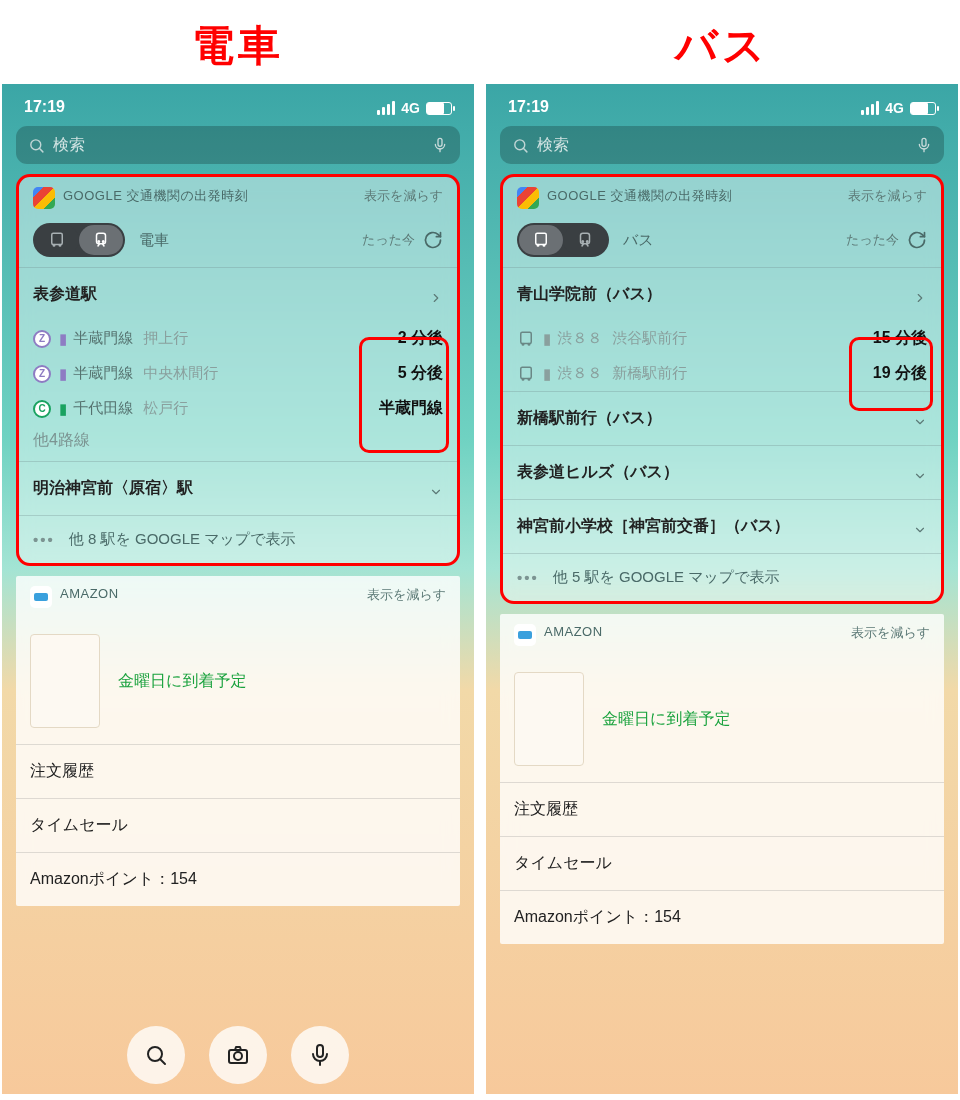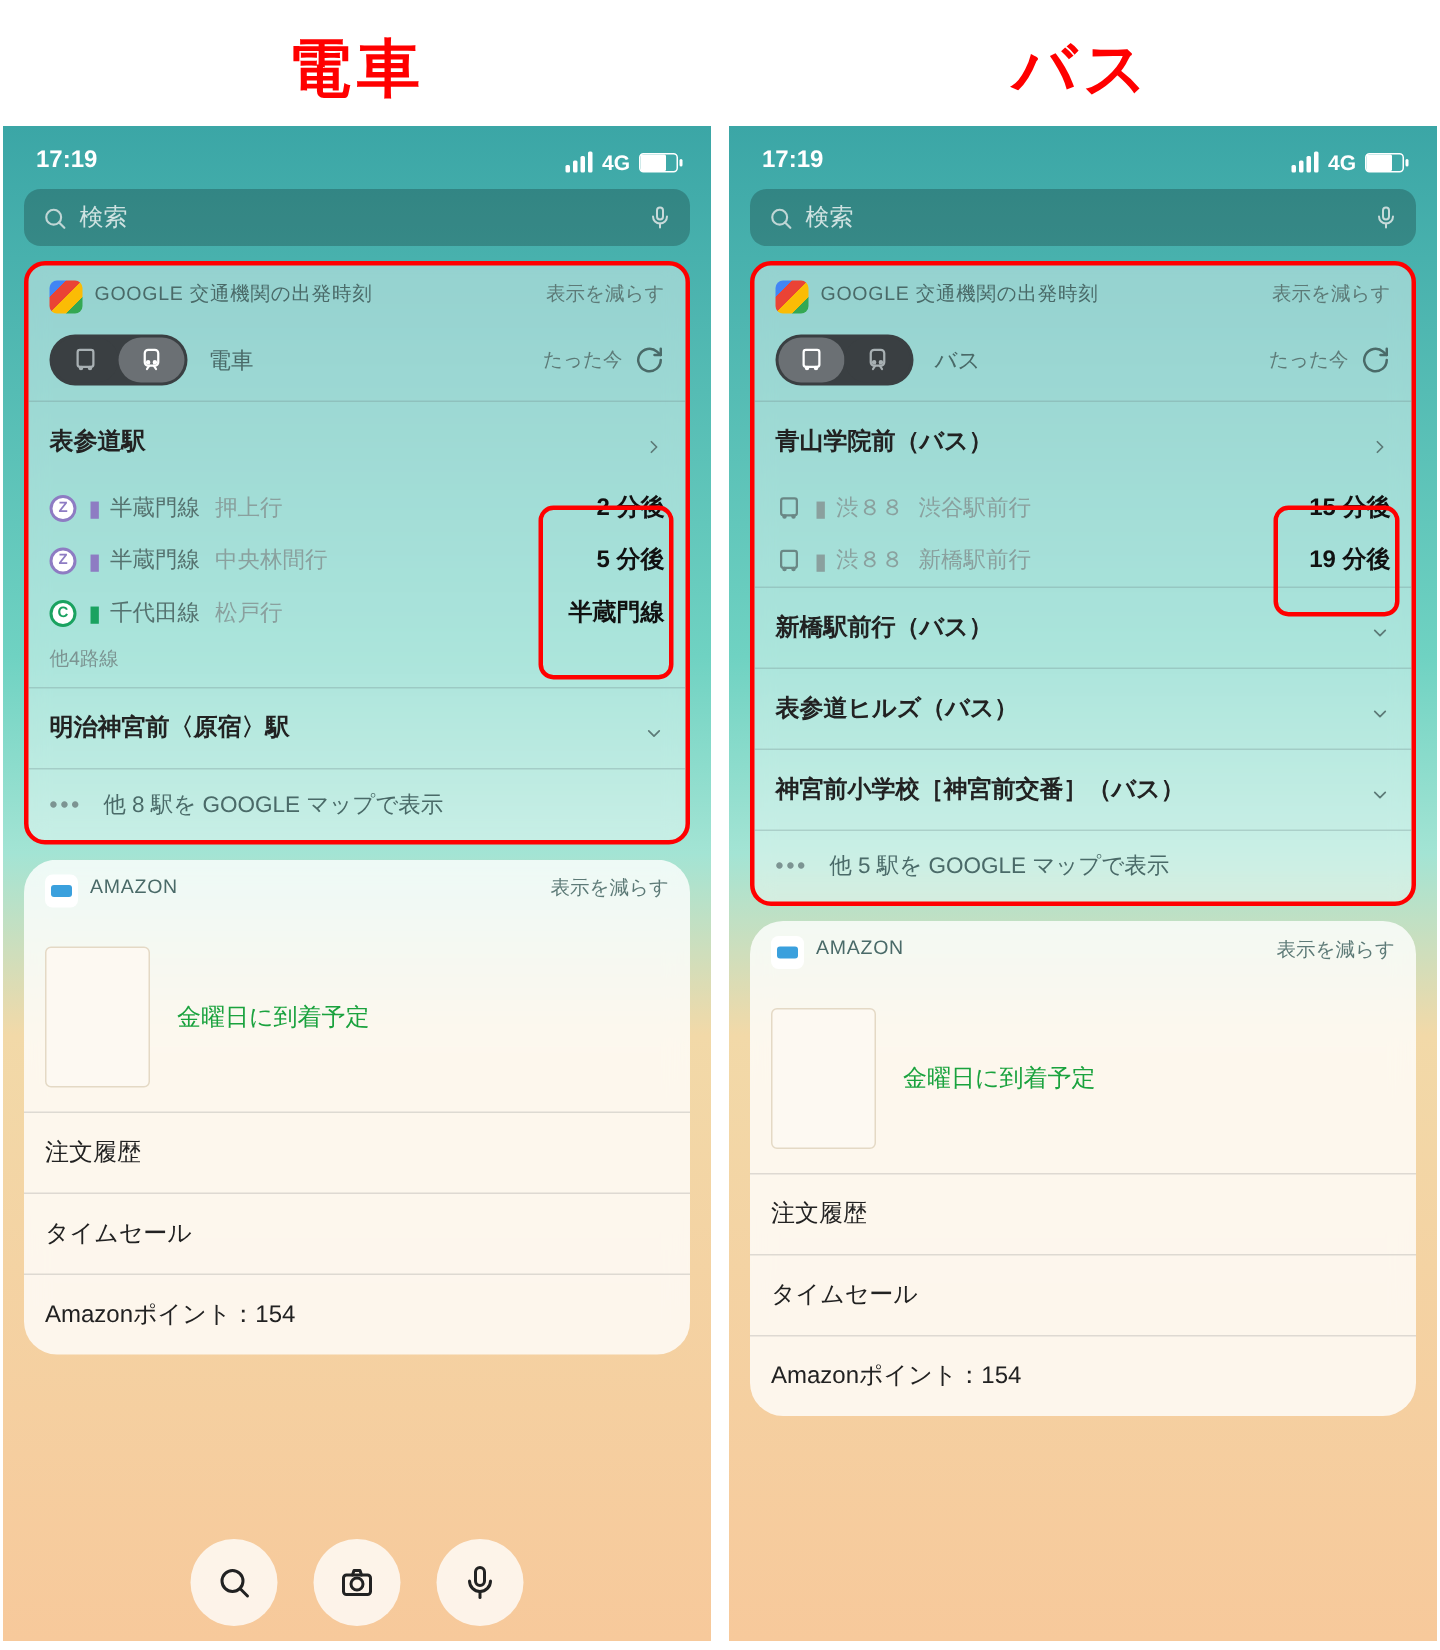--- a/index.html
+++ b/index.html
@@ -12,21 +12,21 @@
 .sig{display:inline-flex;align-items:flex-end;gap:2px}
 .sig i{width:3px;background:#fff;border-radius:1px}
 .sig i:nth-child(1){height:5px}.sig i:nth-child(2){height:8px}.sig i:nth-child(3){height:11px}.sig i:nth-child(4){height:14px}
 .batt{width:26px;height:13px;border:1.5px solid #fff;border-radius:3px;position:relative}
 .batt::after{content:"";position:absolute;right:-4px;top:3px;width:2px;height:5px;background:#fff;border-radius:1px}
 .batt i{display:block;width:70%;height:100%;background:#fff;border-radius:1px}
 .search{margin:2px 14px 10px;background:rgba(0,0,0,0.22);border-radius:11px;height:38px;display:flex;align-items:center;padding:0 12px;color:#d9e4e4}
 .search .sicon{width:17px;height:17px;margin-right:8px;opacity:.85}
 .search .sph{flex:1;font-size:16px;color:#cfe2e1}
 .search .micon{width:16px;height:20px;opacity:.9}
-.widget{margin:0 14px 10px;background:rgba(255,255,255,0.42);border-radius:22px;overflow:hidden;backdrop-filter:blur(8px)}
+.widget{margin:0 14px 10px;background:rgba(255,255,255,0.42);border-radius:2px;overflow:hidden;backdrop-filter:blur(8px)}
 .redbox{border:3px solid #ff0000;border-radius:14px}
 .whead{display:flex;padding:10px 14px;font-size:13px;color:#4a6a68}
 .whead .wicon{width:22px;height:22px;border-radius:5px;background:linear-gradient(135deg,#4285f4 0 25%,#ea4335 25% 50%,#fbbc05 50% 75%,#34a853 75% 100%);margin-right:8px;position:relative}
 .whead .azicon{width:22px;height:22px;border-radius:5px;background:#fff;display:flex;align-items:center;justify-content:center;margin-right:8px}
 .whead .azicon span{width:14px;height:8px;background:#3aa0dd;border-radius:2px}
 .whead .wtitle{flex:1;letter-spacing:0.5px}
 .whead .waction{color:#5d7a77;font-size:13px}
 .toggle-row{display:flex;align-items:center;padding:4px 14px 10px}
 .toggle{display:flex;background:#3a3f42;border-radius:18px;padding:2px;width:92px;height:34px}
 .toggle .tbtn{flex:1;display:flex;align-items:center;justify-content:center;border-radius:16px}
@@ -40,21 +40,21 @@
 .station-row .chev{color:#5d7a77}
 .line-row{display:flex;align-items:center;padding:7px 14px;font-size:15px}
 .line-row .licon{width:18px;height:18px;border-radius:50%;border:2px solid #888;display:flex;align-items:center;justify-content:center;font-size:10px;font-weight:700;margin-right:8px;background:#fff}
 .line-row .licon.z{border-color:#8e7cc3;color:#8e7cc3}
 .line-row .licon.c{border-color:#1aa260;color:#1aa260}
 .line-row .busicon{width:18px;height:18px;margin-right:8px;color:#6a8785}
 .line-row .line-name{color:#55726f;margin-right:10px}
 .line-row .dest{color:#8aa09e;flex:1}
 .line-row .due{color:#111;font-weight:600;font-size:16px}
 .line-row .route{color:#8aa09e;margin-right:10px}
-.other-lines{padding:4px 14px 10px;color:#7c9492;font-size:13px}
+.other-lines{padding:4px 14px 10px;color:#7c9492;font-size:16px}
 .red-inbox{position:absolute;border:3px solid #ff0000;border-radius:10px}
 .more-row{display:flex;align-items:center;padding:14px 14px;border-top:1px solid rgba(120,150,148,0.35);color:#4a6a68;font-size:15px}
 .more-row .dots{letter-spacing:2px;margin-right:14px;color:#7c9492;font-weight:700}
 .azbody{background:rgba(255,255,255,0.8)}
 .azcontent{display:flex;align-items:center;padding:16px 14px}
 .azimg{width:70px;height:94px;border:1px solid #e4d9c5;border-radius:4px;margin-right:18px;background:#fdf9f2}
 .azmsg{color:#1aa23e;font-weight:400;font-size:16px}
 .azlink{border-top:1px solid rgba(150,150,150,0.3);padding:16px 14px;font-size:16px;color:#222}
 .toolbar{position:absolute;bottom:10px;left:50%;transform:translateX(-50%);display:flex;gap:24px}
 .toolbar .tbtn2{width:58px;height:58px;border-radius:50%;background:rgba(255,255,255,0.78);display:flex;align-items:center;justify-content:center}

